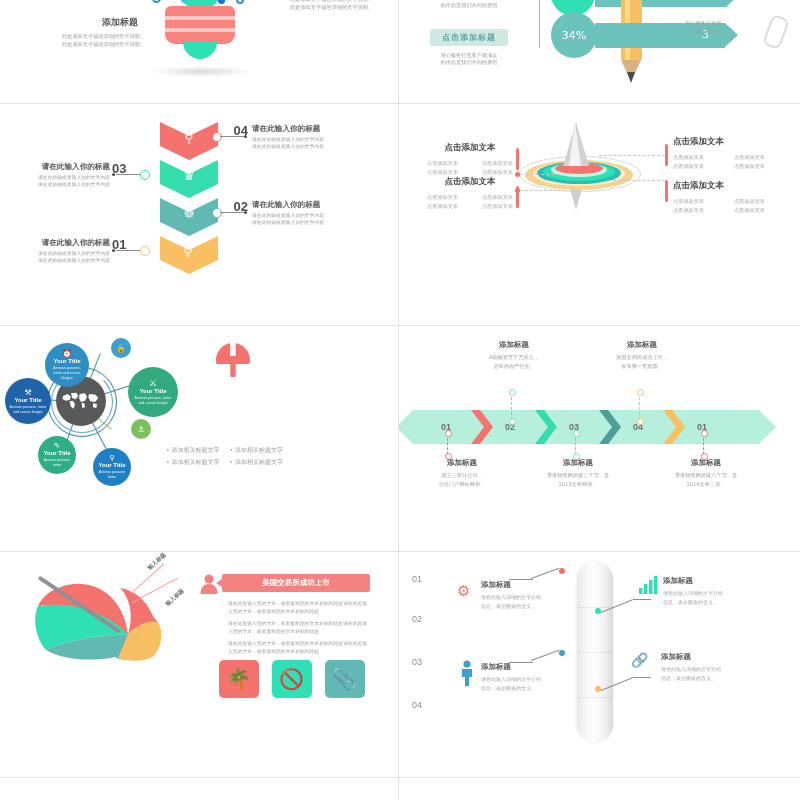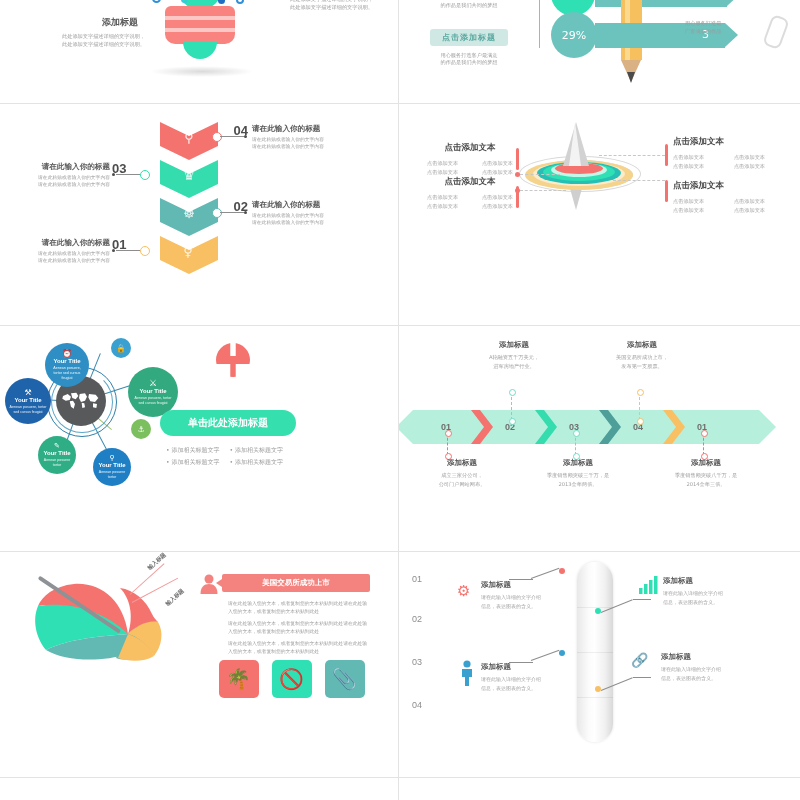--- a/index.html
+++ b/index.html
@@ -256,21 +256,21 @@
 
     <div class="p2-circ" style="left:152px;top:-28px;width:44px;height:44px;background:#2fe0b4;"></div>
     <div class="p2-arrow" style="left:196px;top:-18px;width:132px;"></div>
 
     <div class="p2-pencil"></div>
     <div class="p2-pencil-hl"></div>
     <div class="p2-wood"></div>
     <div class="p2-lead"></div>
 
     <div class="p2-circ" style="left:152px;top:12px;width:46px;height:46px;background:#6cc3bd;">
-      <span class="cn">29%</span>
+      <span class="cn">34%</span>
     </div>
     <div class="p2-arrow" style="left:196px;top:23px;width:130px;">
       <span class="cn">3</span>
     </div>
 
     <div class="p2-rt">
       <div class="cn t-body" style="font-size:5.2px;">用心服务打造最</div>
       <div class="cn t-body" style="font-size:5.2px;">广客满意的作品</div>
     </div>
     <div class="p2-clip"></div>
@@ -467,21 +467,20 @@
       <span class="bt">Your Title</span>
       <span class="bs">Aenean posuere tortor</span>
     </div>
 
     <div class="mini" style="left:111px;top:12px;width:20px;height:20px;background:#3aa0cf;">🔒</div>
     <div class="mini" style="left:131px;top:93px;width:20px;height:20px;background:#7cbf5e;">⚓</div>
 
     <div class="p5-pin" style="background:#f4736f;border-radius:50%;
                 clip-path:polygon(0 0,42% 0,42% 38%,58% 38%,58% 0,100% 0,100% 62%,58% 62%,58% 100%,42% 100%,42% 62%,0 62%);"></div>
 
-    <div class="p5-btn cn">单击此处添加标题</div>
 
     <div style="position:absolute;left:166px;top:120px;width:150px;display:flex;flex-wrap:wrap;gap:3px 10px;">
       <span class="cn p5-li">• <span>添加相关标题文字</span></span>
       <span class="cn p5-li">• <span>添加相关标题文字</span></span>
       <span class="cn p5-li">• <span>添加相关标题文字</span></span>
       <span class="cn p5-li">• <span>添加相关标题文字</span></span>
     </div>
   </div>
 
   <div class="cell b-b">

